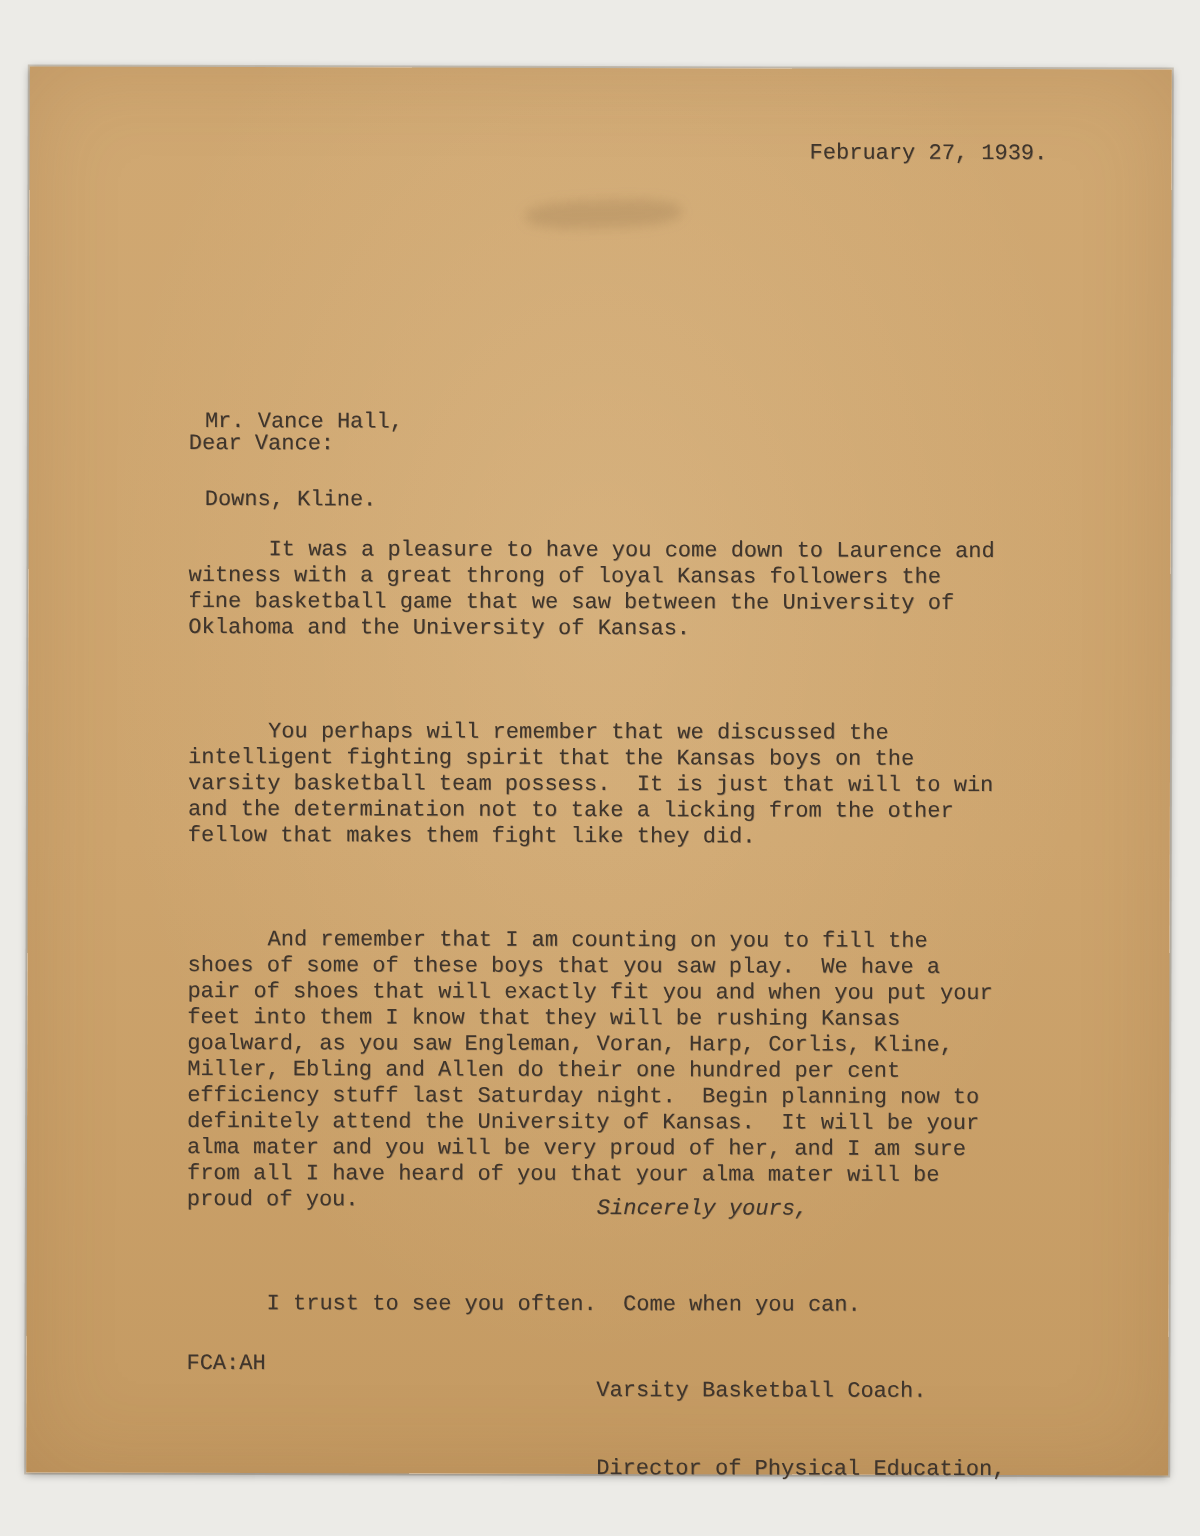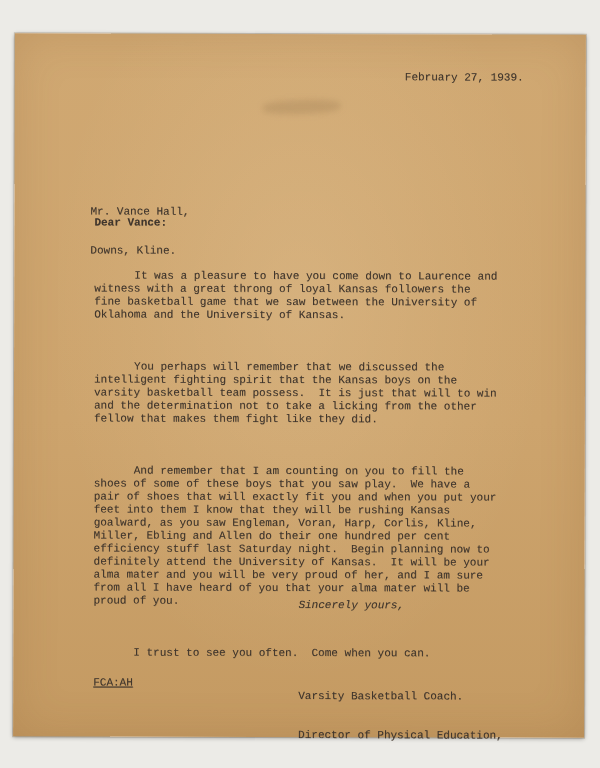--- a/index.html
+++ b/index.html
@@ -49,41 +49,39 @@
   }
   .closing-line {
     text-indent: 40px;
     margin: 0;
   }
   .date-line {
     left: 390px;
     top: 37px;
   }
   .recipient-block {
-    left: 76px;
+    left: 88px;
     top: 146px;
   }
   .salutation-line {
     left: 80px;
     top: 183px;
-    font-weight: bold;
   }
   .valediction-line {
     left: 285px;
     top: 565px;
     font-style: italic;
   }
   .signature-block {
     left: 285px;
     top: 630px;
   }
   .initials-line {
     left: 80px;
     top: 643px;
-    text-decoration: underline;
   }
   .stamp-smudge {
     position: absolute;
     left: 248px;
     top: 66px;
     width: 78px;
     height: 14px;
     background: rgba(110,82,52,0.18);
     border-radius: 40%;
     filter: blur(3px);

